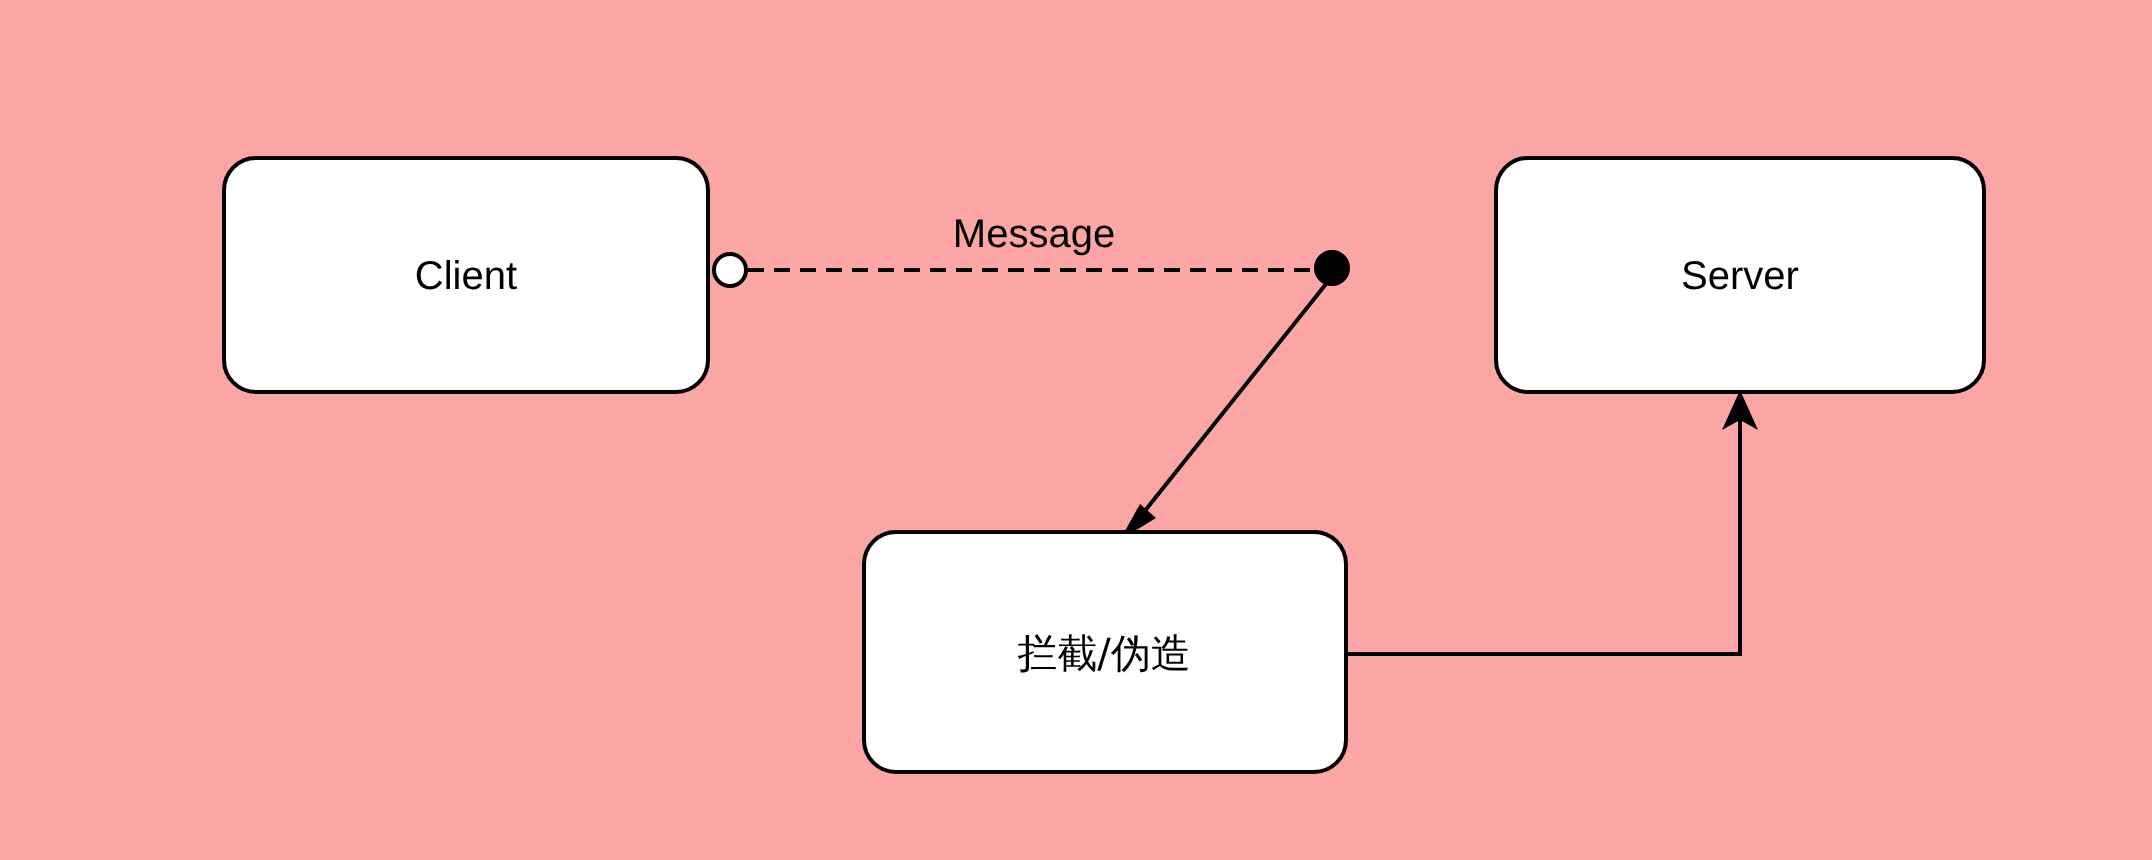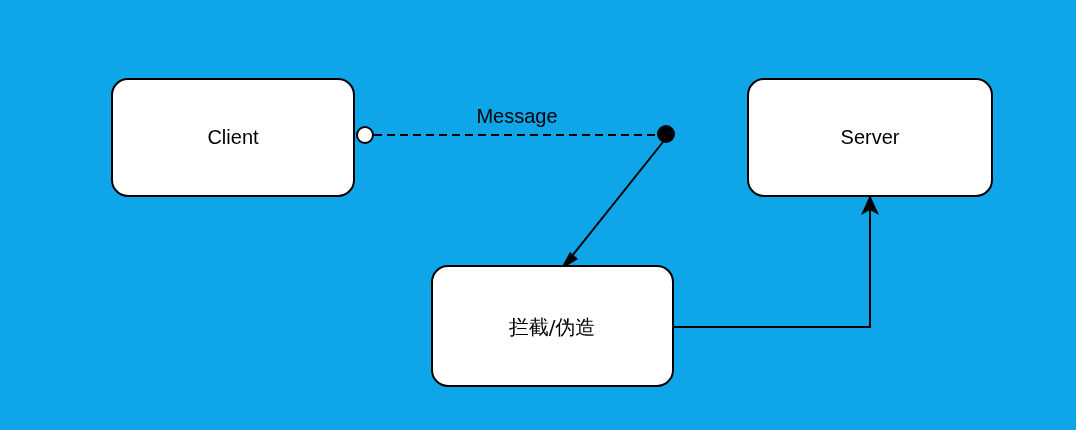--- a/index.html
+++ b/index.html
@@ -10,21 +10,21 @@
   body {
     width: 1076px;
     height: 430px;
     font-family: "Liberation Sans", "DejaVu Sans", sans-serif;
     overflow: hidden;
   }
   #diagram-canvas {
     position: relative;
     width: 1076px;
     height: 430px;
-    background: #0ea5e9;
+    background: #fca5a5;
   }
   svg.diagram-svg {
     position: absolute;
     left: 0;
     top: 0;
     width: 1076px;
     height: 430px;
   }
   .node-shape {
     fill: #ffffff;

